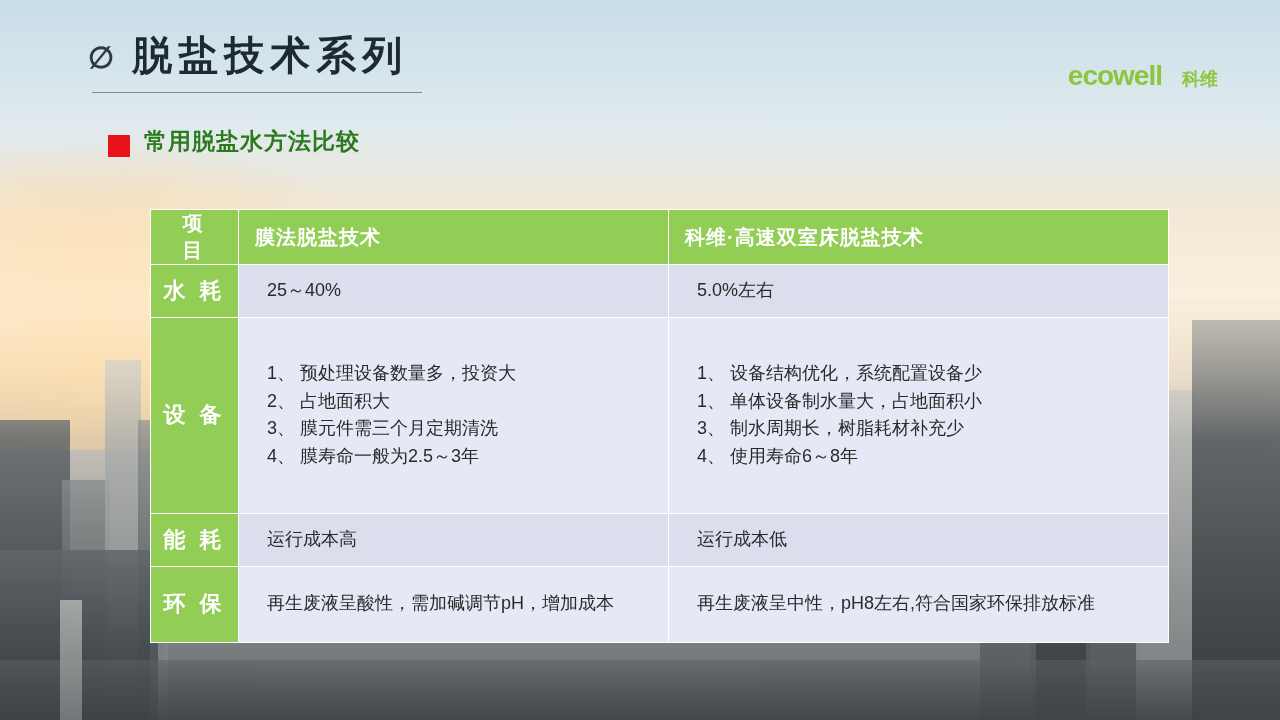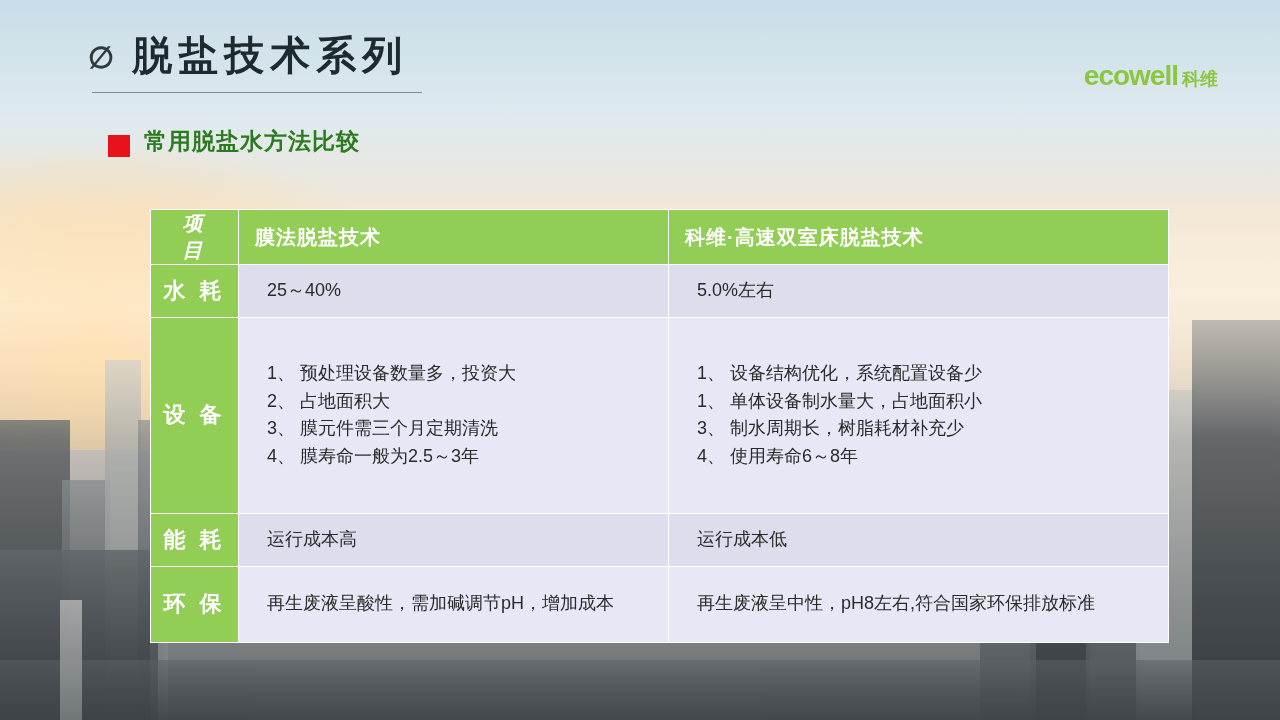--- a/index.html
+++ b/index.html
@@ -57,21 +57,21 @@
   .slide-title {
     font-size: 40px; font-weight: 700; letter-spacing: 6px;
     color: #1d2a31;
   }
   .title-rule {
     position: absolute; left: 92px; top: 92px; width: 330px; height: 1px;
     background: #7f8b92;
   }
   .logo {
     position: absolute; right: 62px; top: 62px;
-    display: flex; align-items: flex-end; gap: 4px;
+    display: flex; align-items: flex-end; gap: 20px;
   }
   .logo-eco {
     font-size: 28px; font-weight: 700; color: #8cc63e; letter-spacing: -1px;
     line-height: 1;
   }
   .logo-cn {
     font-size: 18px; font-weight: 700; color: #8cc63e; line-height: 1;
     transform: translateY(-2px);
   }
 
@@ -101,21 +101,21 @@
 
   .hdr {
     background: #92ce55;
     color: #ffffff;
     font-size: 20px; font-weight: 700;
     height: 54px;
     padding: 0 16px;
     text-align: left;
     letter-spacing: 1px;
   }
-  .hdr.first { text-align: center; letter-spacing: 6px; padding-left: 18px; font-style: italic;}
+  .hdr.first { text-align: center; letter-spacing: 6px; padding-left: 18px;}
   .rowlabel {
     background: #92ce55;
     color: #ffffff;
     font-size: 22px; font-weight: 700;
     text-align: center;
     letter-spacing: 4px;
   }
   .cell {
     background: #e6e9f5;
     color: #2a2a2a;

